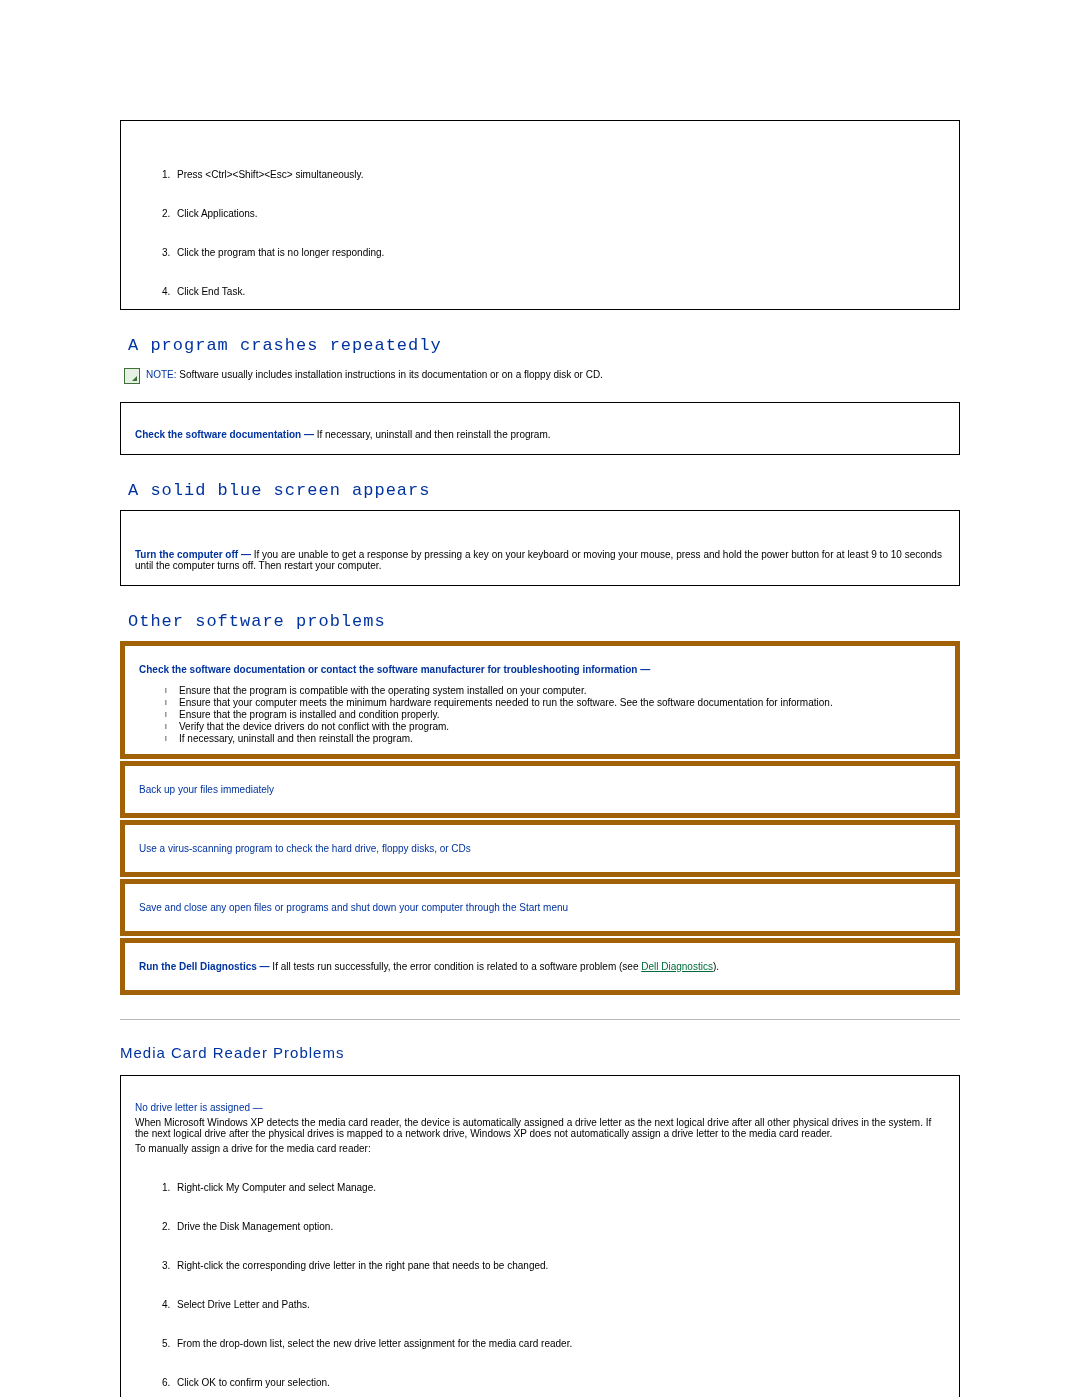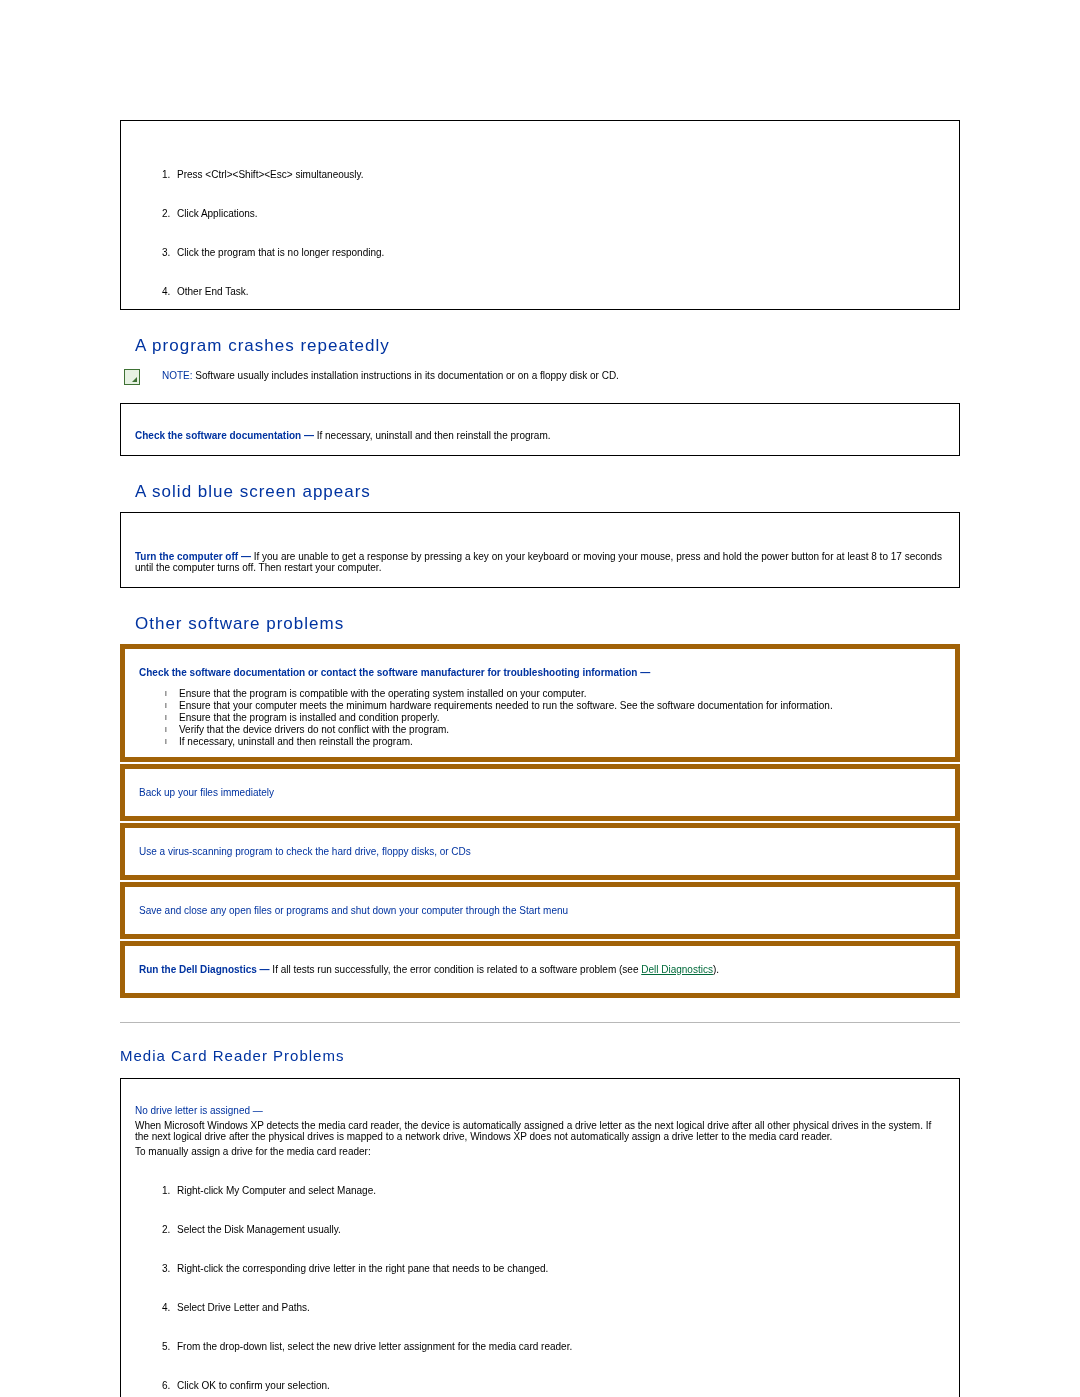--- a/index.html
+++ b/index.html
@@ -18,26 +18,26 @@
     border: 1px solid #000;
     padding: 10px 14px;
     margin-bottom: 22px;
   }
   .box-slim {
     border: 5px solid #a16207;
     padding: 8px 14px;
     margin-bottom: 2px;
   }
   h2.section {
-    font-family: Liberation Sans, sans-serif;
+    font-family: Liberation Mono, monospace;
     font-size: 17px;
     font-weight: normal;
     letter-spacing: 1px;
     color: #0033a0;
-    margin: 26px 0 10px 15px;
+    margin: 26px 0 10px 8px;
   }
   h1.main-section {
     font-family: Verdana, Arial, sans-serif;
     font-size: 15px;
     font-weight: normal;
     letter-spacing: 1px;
     color: #0033a0;
     margin: 24px 0 14px 0;
   }
   .bold-blue {
@@ -75,21 +75,21 @@
     content: "l";
     font-size: 8px;
     color: #222;
     position: absolute;
     left: 0;
     top: 1px;
   }
   .note-row {
     display: flex;
     align-items: flex-start;
-    gap: 22px;
+    gap: 6px;
     margin: 14px 0 18px 4px;
   }
   .note-icon {
     width: 14px;
     height: 14px;
     background: #e7f1e3;
     border: 1px solid #3e7134;
     position: relative;
     flex-shrink: 0;
     margin-top: -1px;
@@ -119,21 +119,21 @@
 <body>
 
 <div class="page">
 
   <div class="box">
     <div class="spacer-top"></div>
     <ol class="steps">
       <li>Press &lt;Ctrl&gt;&lt;Shift&gt;&lt;Esc&gt; simultaneously.</li>
       <li>Click Applications.</li>
       <li>Click the program that is no longer responding.</li>
-      <li>Other End Task.</li>
+      <li>Click End Task.</li>
     </ol>
   </div>
 
   <h2 class="section">A program crashes repeatedly</h2>
   <div class="note-row">
     <span class="note-icon"></span>
     <span>
       <span class="note-label">NOTE:</span><span> Software usually includes installation instructions in its documentation or on a floppy disk or CD.</span>
     </span>
   </div>
@@ -142,21 +142,21 @@
     <p>
       <span class="bold-blue">Check the software documentation —</span><span> If necessary, uninstall and then reinstall the program.</span>
     </p>
   </div>
 
   <h2 class="section">A solid blue screen appears</h2>
   <div class="box">
     <div class="gap"></div>
       <div class="gap"></div>
     <p>
-      <span class="bold-blue">Turn the computer off —</span><span> If you are unable to get a response by pressing a key on your keyboard or moving your mouse, press and hold the power button for at least 8 to 17 seconds until the computer turns off. Then restart your computer.</span>
+      <span class="bold-blue">Turn the computer off —</span><span> If you are unable to get a response by pressing a key on your keyboard or moving your mouse, press and hold the power button for at least 9 to 10 seconds until the computer turns off. Then restart your computer.</span>
     </p>
   </div>
 
   <h2 class="section">Other software problems</h2>
 
   <div class="box-slim">
     <div class="gap"></div>
       <div class="gap"></div>
     <p><span class="bold-blue">Check the software documentation or contact the software manufacturer for troubleshooting information —</span></p>
     <ul class="plain">
@@ -194,21 +194,21 @@
 
   <h1 class="main-section">Media Card Reader Problems</h1>
 
   <div class="box" style="border-bottom:none; padding-bottom:40px;">
     <div class="gap"></div>
     <p><span class="normal-blue">No drive letter is assigned —</span></p>
     <p>When Microsoft Windows XP detects the media card reader, the device is automatically assigned a drive letter as the next logical drive after all other physical drives in the system. If the next logical drive after the physical drives is mapped to a network drive, Windows XP does not automatically assign a drive letter to the media card reader.</p>
     <p>To manually assign a drive for the media card reader:</p>
     <ol class="steps">
       <li>Right-click My Computer and select Manage.</li>
-      <li>Select the Disk Management usually.</li>
+      <li>Drive the Disk Management option.</li>
       <li>Right-click the corresponding drive letter in the right pane that needs to be changed.</li>
       <li>Select Drive Letter and Paths.</li>
       <li>From the drop-down list, select the new drive letter assignment for the media card reader.</li>
       <li>Click OK to confirm your selection.</li>
     </ol>
   </div>
 
 </div>
 
 </body></html>

